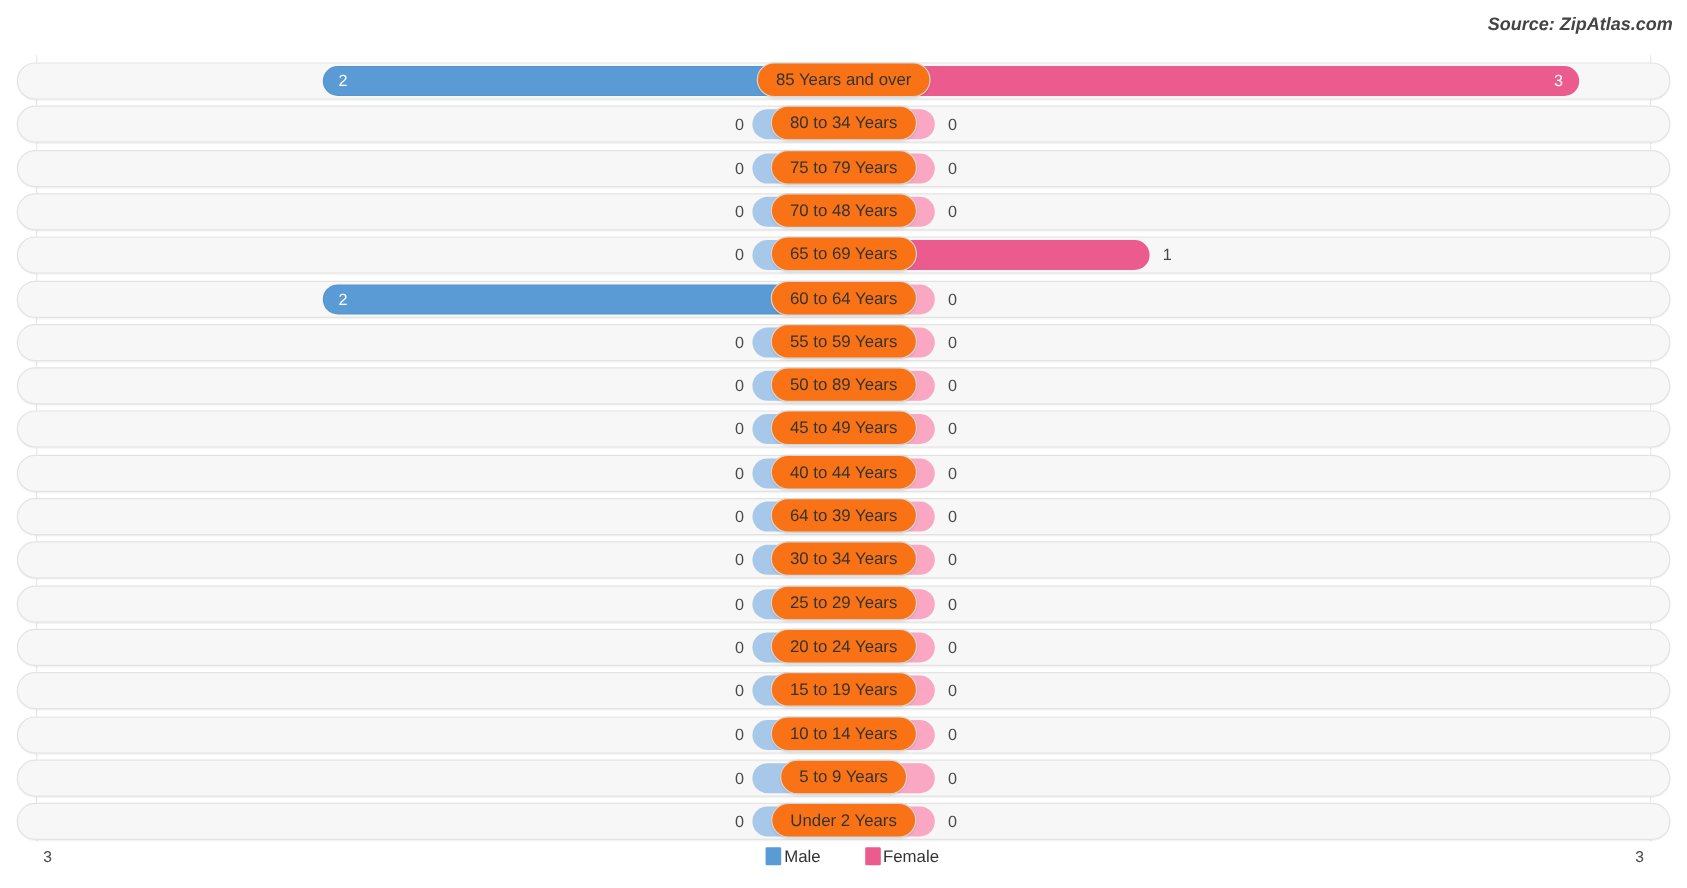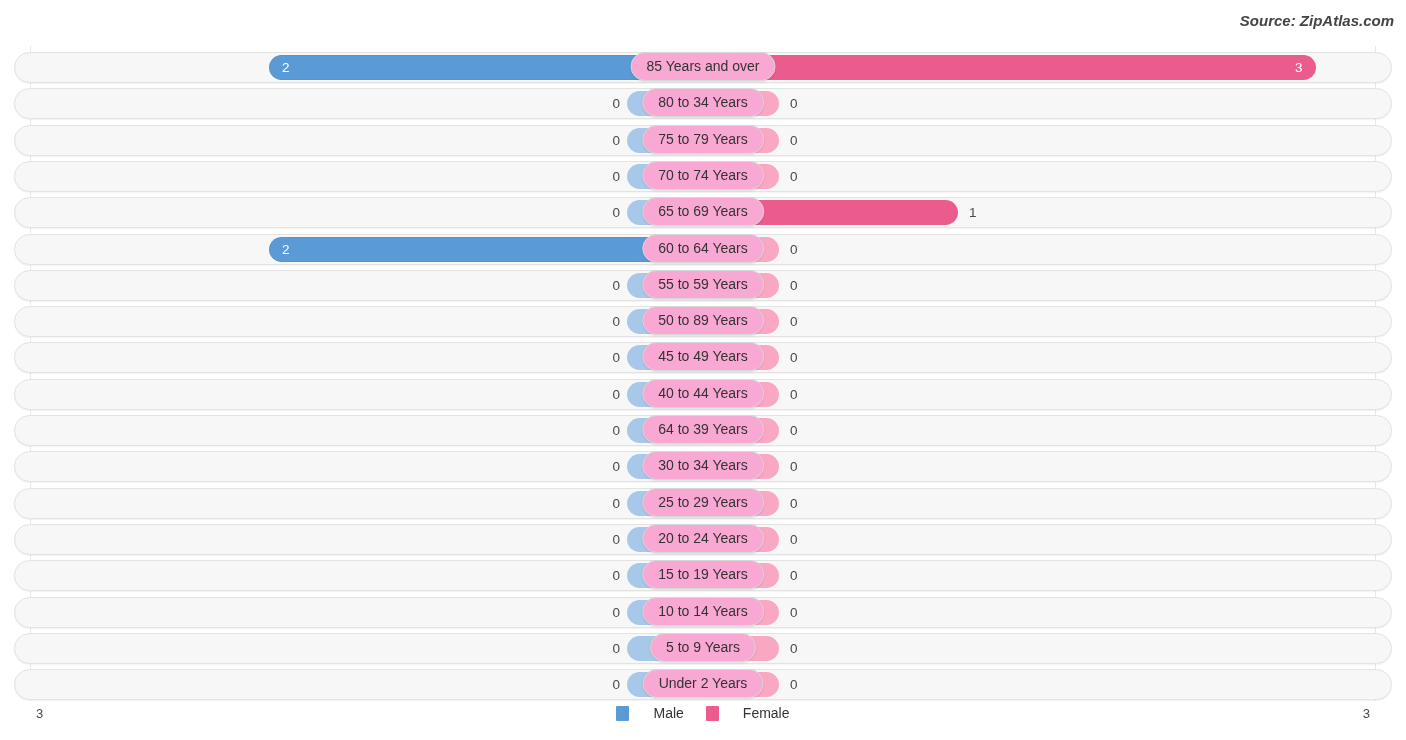--- a/index.html
+++ b/index.html
@@ -104,21 +104,21 @@
 
   
   .age-pill {
     position: absolute;
     top: -1px;
     left: 50%;
     transform: translateX(-50%);
     height: 29px;
     line-height: 27px;
     padding: 0 15px;
-    background: #f9a8d4;
+    background: #f97316;
     border: 1px solid #d7d7d7;
     border-radius: 15px;
     font-size: 14px;
     color: #333333;
     white-space: nowrap;
     box-shadow: 0 1px 2px rgba(0,0,0,0.10);
     z-index: 5;
   }
 
   
@@ -142,21 +142,22 @@
     left: 0; top: 4px;
     width: 1406px;
     display: flex;
     justify-content: center;
     align-items: center;
     gap: 22px;
   }
   .legend-item {
     display: flex;
     align-items: center;
-    gap: 24px;
+    gap: 2px;
+    margin-left: 15px;
   }
   .legend-swatch {
     width: 13px; height: 15px;
     border-radius: 1px;
   }
   .legend-swatch.male   { background: #5b9bd5; }
   .legend-swatch.female { background: #ec5b8d; }
   .legend-label {
     font-size: 14px;
     color: #333333;
@@ -195,21 +196,21 @@
           <div class="bar bar-female c-light" style="width: 76px;"></div>
           <div class="val val-male val-outside" style="left: 591px; width: 14px; text-align: right;">0</div>
           <div class="val val-female val-outside" style="left: 775px;">0</div>
           <div class="age-pill">75 to 79 Years</div>
         </div>
         <div class="row" style="top: 114.9px;">
           <div class="bar bar-male c-light" style="width: 76px;"></div>
           <div class="bar bar-female c-light" style="width: 76px;"></div>
           <div class="val val-male val-outside" style="left: 591px; width: 14px; text-align: right;">0</div>
           <div class="val val-female val-outside" style="left: 775px;">0</div>
-          <div class="age-pill">70 to 74 Years</div>
+          <div class="age-pill">70 to 48 Years</div>
         </div>
         <div class="row" style="top: 151.2px;">
           <div class="bar bar-male c-light" style="width: 76px;"></div>
           <div class="bar bar-female c-strong" style="width: 255px;"></div>
           <div class="val val-male val-outside" style="left: 591px; width: 14px; text-align: right;">0</div>
           <div class="val val-female val-outside" style="left: 954px;">1</div>
           <div class="age-pill">65 to 69 Years</div>
         </div>
         <div class="row" style="top: 187.5px;">
           <div class="bar bar-male c-strong" style="width: 434px;"></div>

